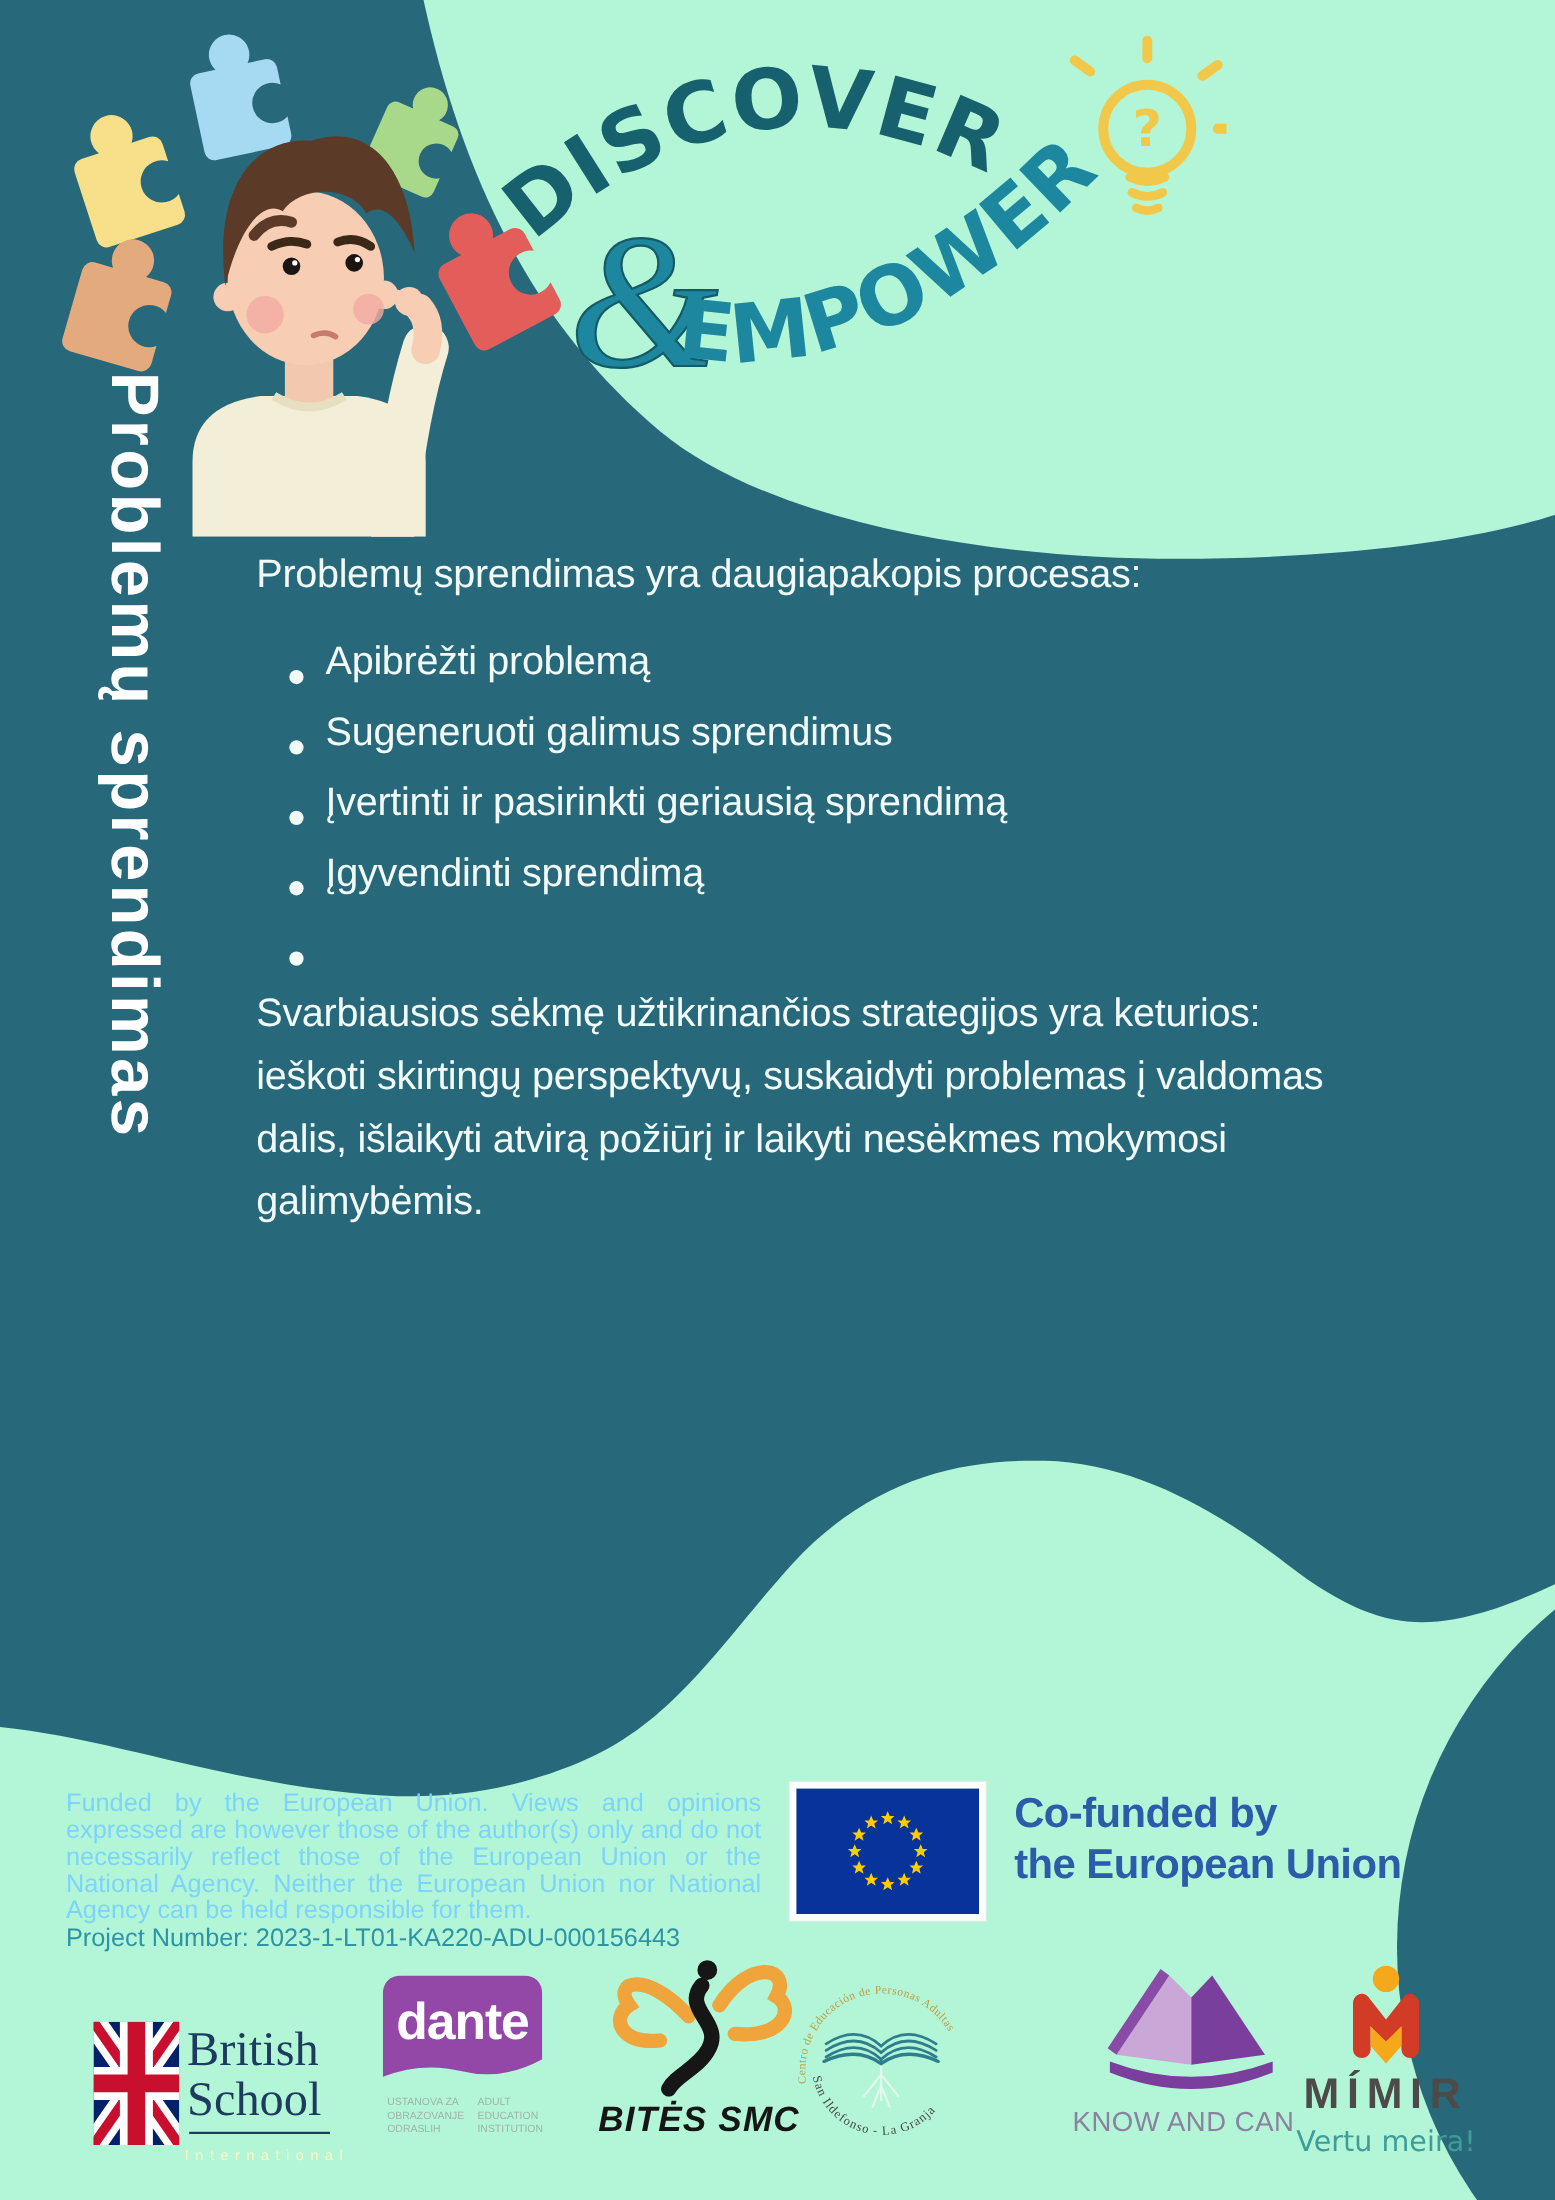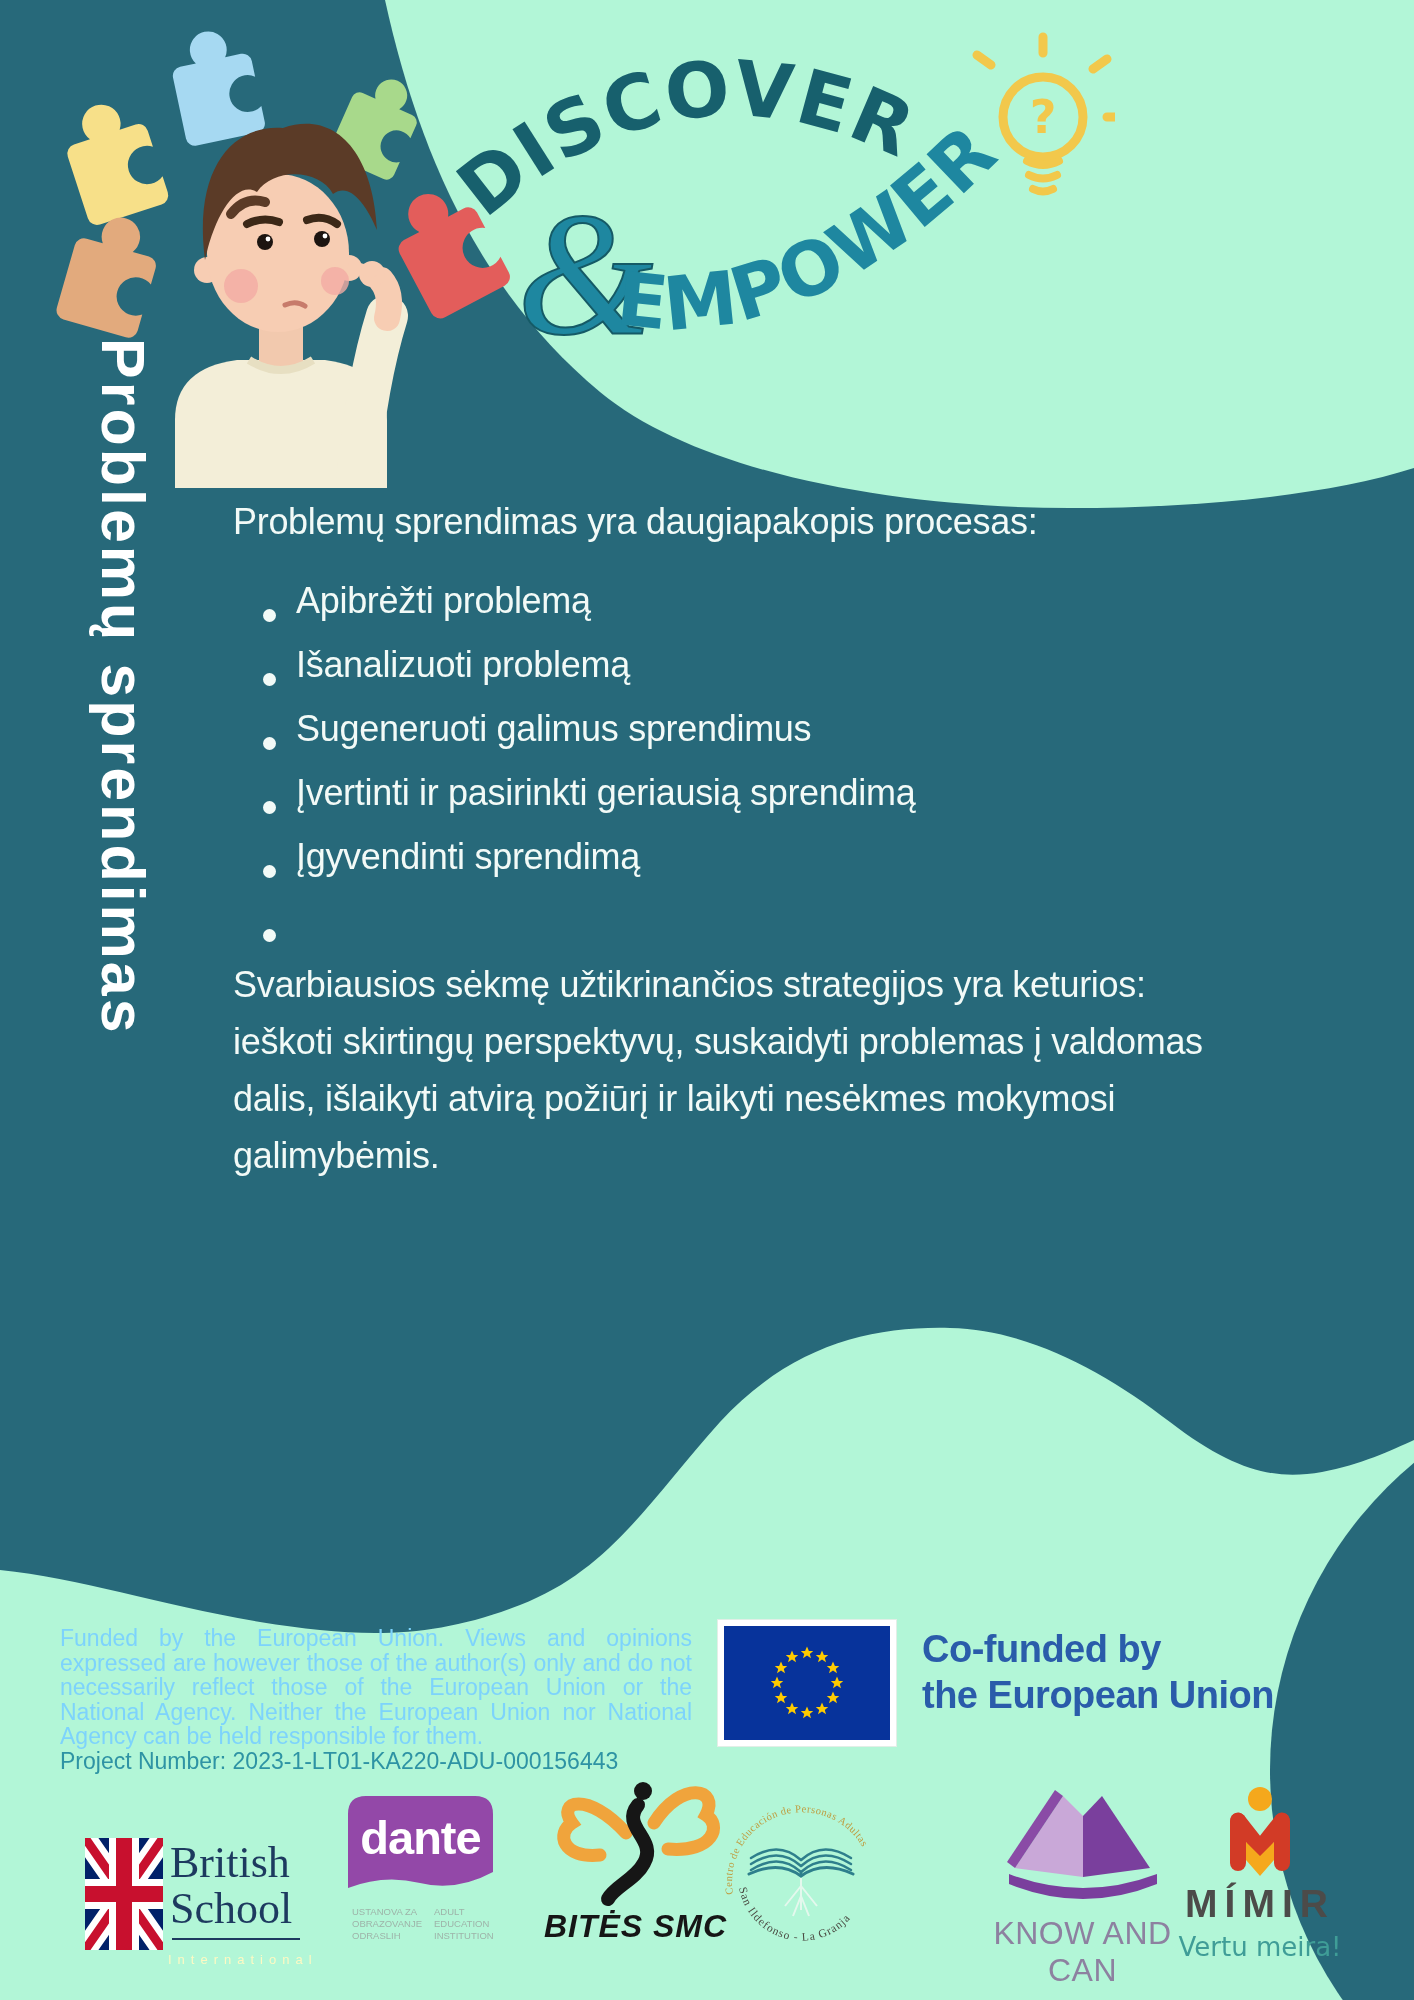--- a/index.html
+++ b/index.html
@@ -46,22 +46,22 @@
     letter-spacing:6px;text-align:center;}
 
   .dante-name{left:348px;top:1810px;width:145px;text-align:center;color:#fff;
     font-weight:bold;font-size:47px;letter-spacing:-1px;}
   .dante-sub{left:352px;top:1906px;width:150px;display:flex;gap:12px;
     color:#9aa8a1;font-size:9.5px;line-height:12px;white-space:pre-line;opacity:.85;}
 
   .bites-name{left:538px;top:1908px;width:195px;text-align:center;color:#161616;
     font-weight:bold;font-size:32px;letter-spacing:1px;font-style:italic;}
 
-  .kac-name{left:975px;top:1915px;width:215px;text-align:center;color:#8d81a0;
-    font-size:32px;letter-spacing:0.5px;}
+  .kac-name{left:975px;top:1915px;width:215px;text-align:left;color:#8d81a0;
+    font-size:25px;letter-spacing:0.5px;}
 
   .mimir-name{left:1165px;top:1882px;width:190px;text-align:center;color:#4c4b49;
     font-weight:bold;font-size:39px;letter-spacing:7px;}
   .mimir-tag{left:1165px;top:1932px;width:190px;text-align:center;color:#3f9d97;
     font-size:26px;font-family:"DejaVu Sans",sans-serif;}
 </style>
 </head>
 <body>
 
 <svg id="top-blob" class="abs" style="left:0;top:0" width="1414" height="520" viewBox="0 0 1414 520">
@@ -158,24 +158,20 @@
 </svg>
 
 <div class="abs vertical-title">Problemų sprendimas</div>
 
 <div class="abs content">
   <div class="intro">Problemų sprendimas yra daugiapakopis procesas:</div>
   <ul>
     <li>
         <span class="dot"></span>
         <span>Apibrėžti problemą</span>
-      </li>
-    <li>
-        <span class="dot"></span>
-        <span>Išanalizuoti problemą</span>
       </li>
     <li>
         <span class="dot"></span>
         <span>Sugeneruoti galimus sprendimus</span>
       </li>
     <li>
         <span class="dot"></span>
         <span>Įvertinti ir pasirinkti geriausią sprendimą</span>
       </li>
     <li>

